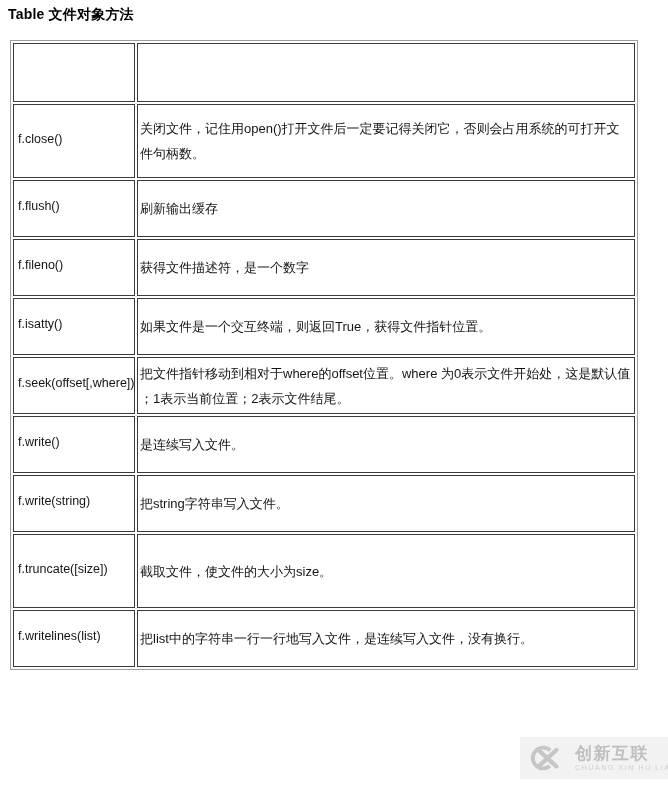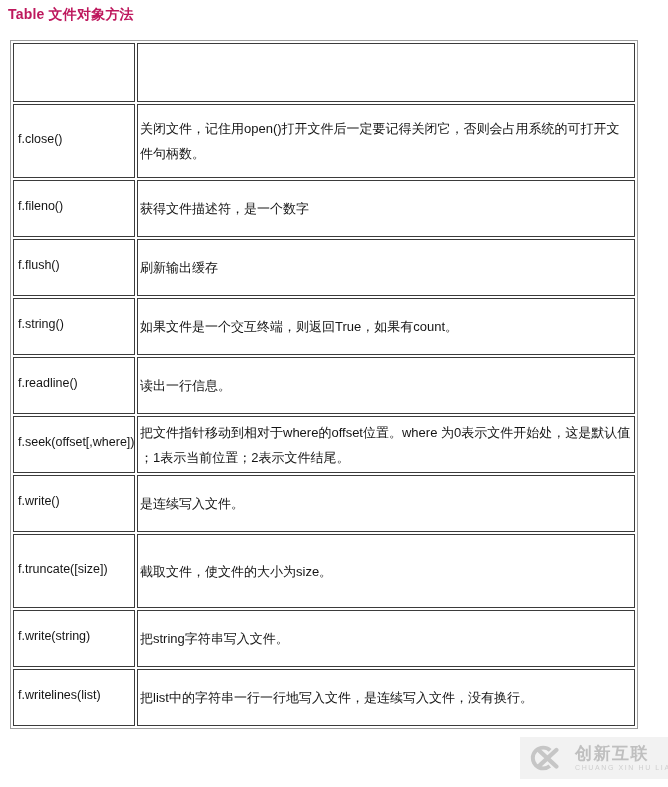--- a/index.html
+++ b/index.html
@@ -15,21 +15,21 @@
     font-family: "Liberation Sans", "DejaVu Sans", sans-serif;
     color: #141414;
   }
   .page-title {
     position: absolute;
     left: 8px;
     top: 6px;
     margin: 0;
     font-size: 14px;
     font-weight: bold;
-    color: #be185d;
+    color: #000000;
     letter-spacing: 0.2px;
   }
   table.methods {
     position: absolute;
     left: 10px;
     top: 40px;
     width: 628px;
     border-collapse: separate;
     border-spacing: 2px;
     border: 1px solid #9d9d9d;
@@ -109,50 +109,46 @@
   <tbody id="tbody">
       <tr>
         <td class="method-cell"></td>
         <td class="description-cell"></td>
       </tr>
       <tr>
         <td class="method-cell">f.close()</td>
         <td class="description-cell">关闭文件，记住用open()打开文件后一定要记得关闭它，否则会占用系统的可打开文件句柄数。</td>
       </tr>
       <tr>
+        <td class="method-cell">f.flush()</td>
+        <td class="description-cell">刷新输出缓存</td>
+      </tr>
+      <tr>
         <td class="method-cell">f.fileno()</td>
         <td class="description-cell">获得文件描述符，是一个数字</td>
       </tr>
       <tr>
-        <td class="method-cell">f.flush()</td>
-        <td class="description-cell">刷新输出缓存</td>
-      </tr>
-      <tr>
-        <td class="method-cell">f.string()</td>
-        <td class="description-cell">如果文件是一个交互终端，则返回True，如果有count。</td>
-      </tr>
-      <tr>
-        <td class="method-cell">f.readline()</td>
-        <td class="description-cell">读出一行信息。</td>
+        <td class="method-cell">f.isatty()</td>
+        <td class="description-cell">如果文件是一个交互终端，则返回True，获得文件指针位置。</td>
       </tr>
       <tr>
         <td class="method-cell">f.seek(offset[,where])</td>
         <td class="description-cell">把文件指针移动到相对于where的offset位置。where 为0表示文件开始处，这是默认值 ；1表示当前位置；2表示文件结尾。</td>
       </tr>
       <tr>
         <td class="method-cell">f.write()</td>
         <td class="description-cell">是连续写入文件。</td>
       </tr>
       <tr>
+        <td class="method-cell">f.write(string)</td>
+        <td class="description-cell">把string字符串写入文件。</td>
+      </tr>
+      <tr>
         <td class="method-cell">f.truncate([size])</td>
         <td class="description-cell">截取文件，使文件的大小为size。</td>
-      </tr>
-      <tr>
-        <td class="method-cell">f.write(string)</td>
-        <td class="description-cell">把string字符串写入文件。</td>
       </tr>
       <tr>
         <td class="method-cell">f.writelines(list)</td>
         <td class="description-cell">把list中的字符串一行一行地写入文件，是连续写入文件，没有换行。</td>
       </tr>
     </tbody>
 </table>
 
 <div class="watermark">
   <svg class="logo" viewBox="0 0 34 34" xmlns="http://www.w3.org/2000/svg">

